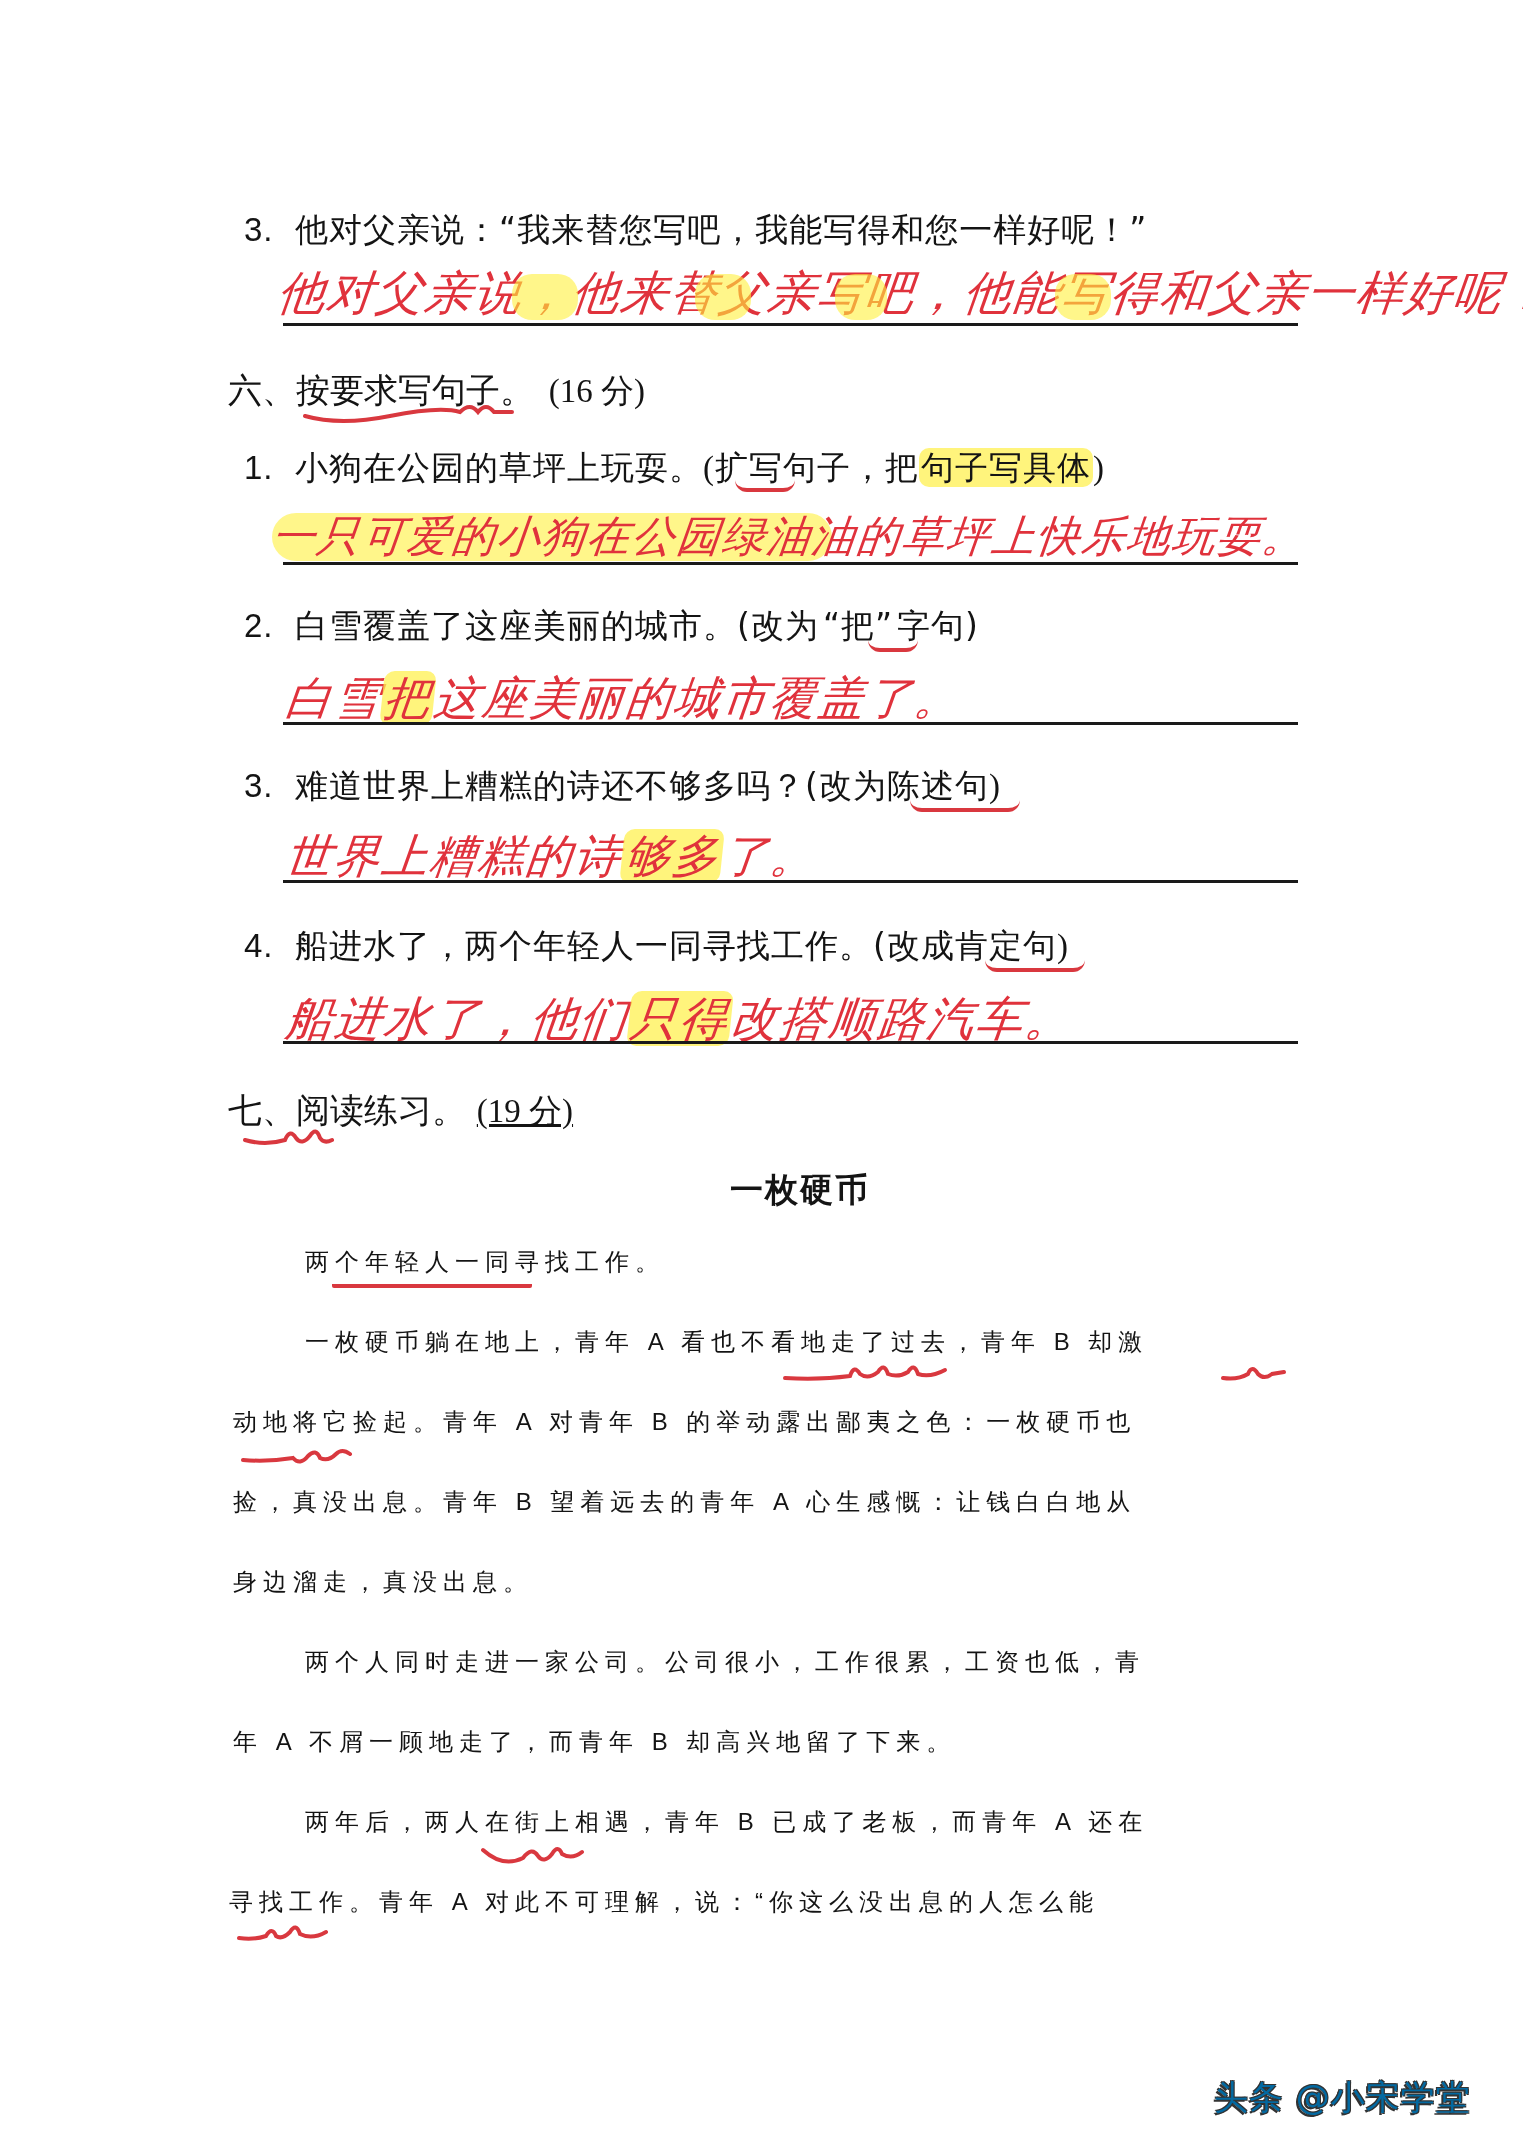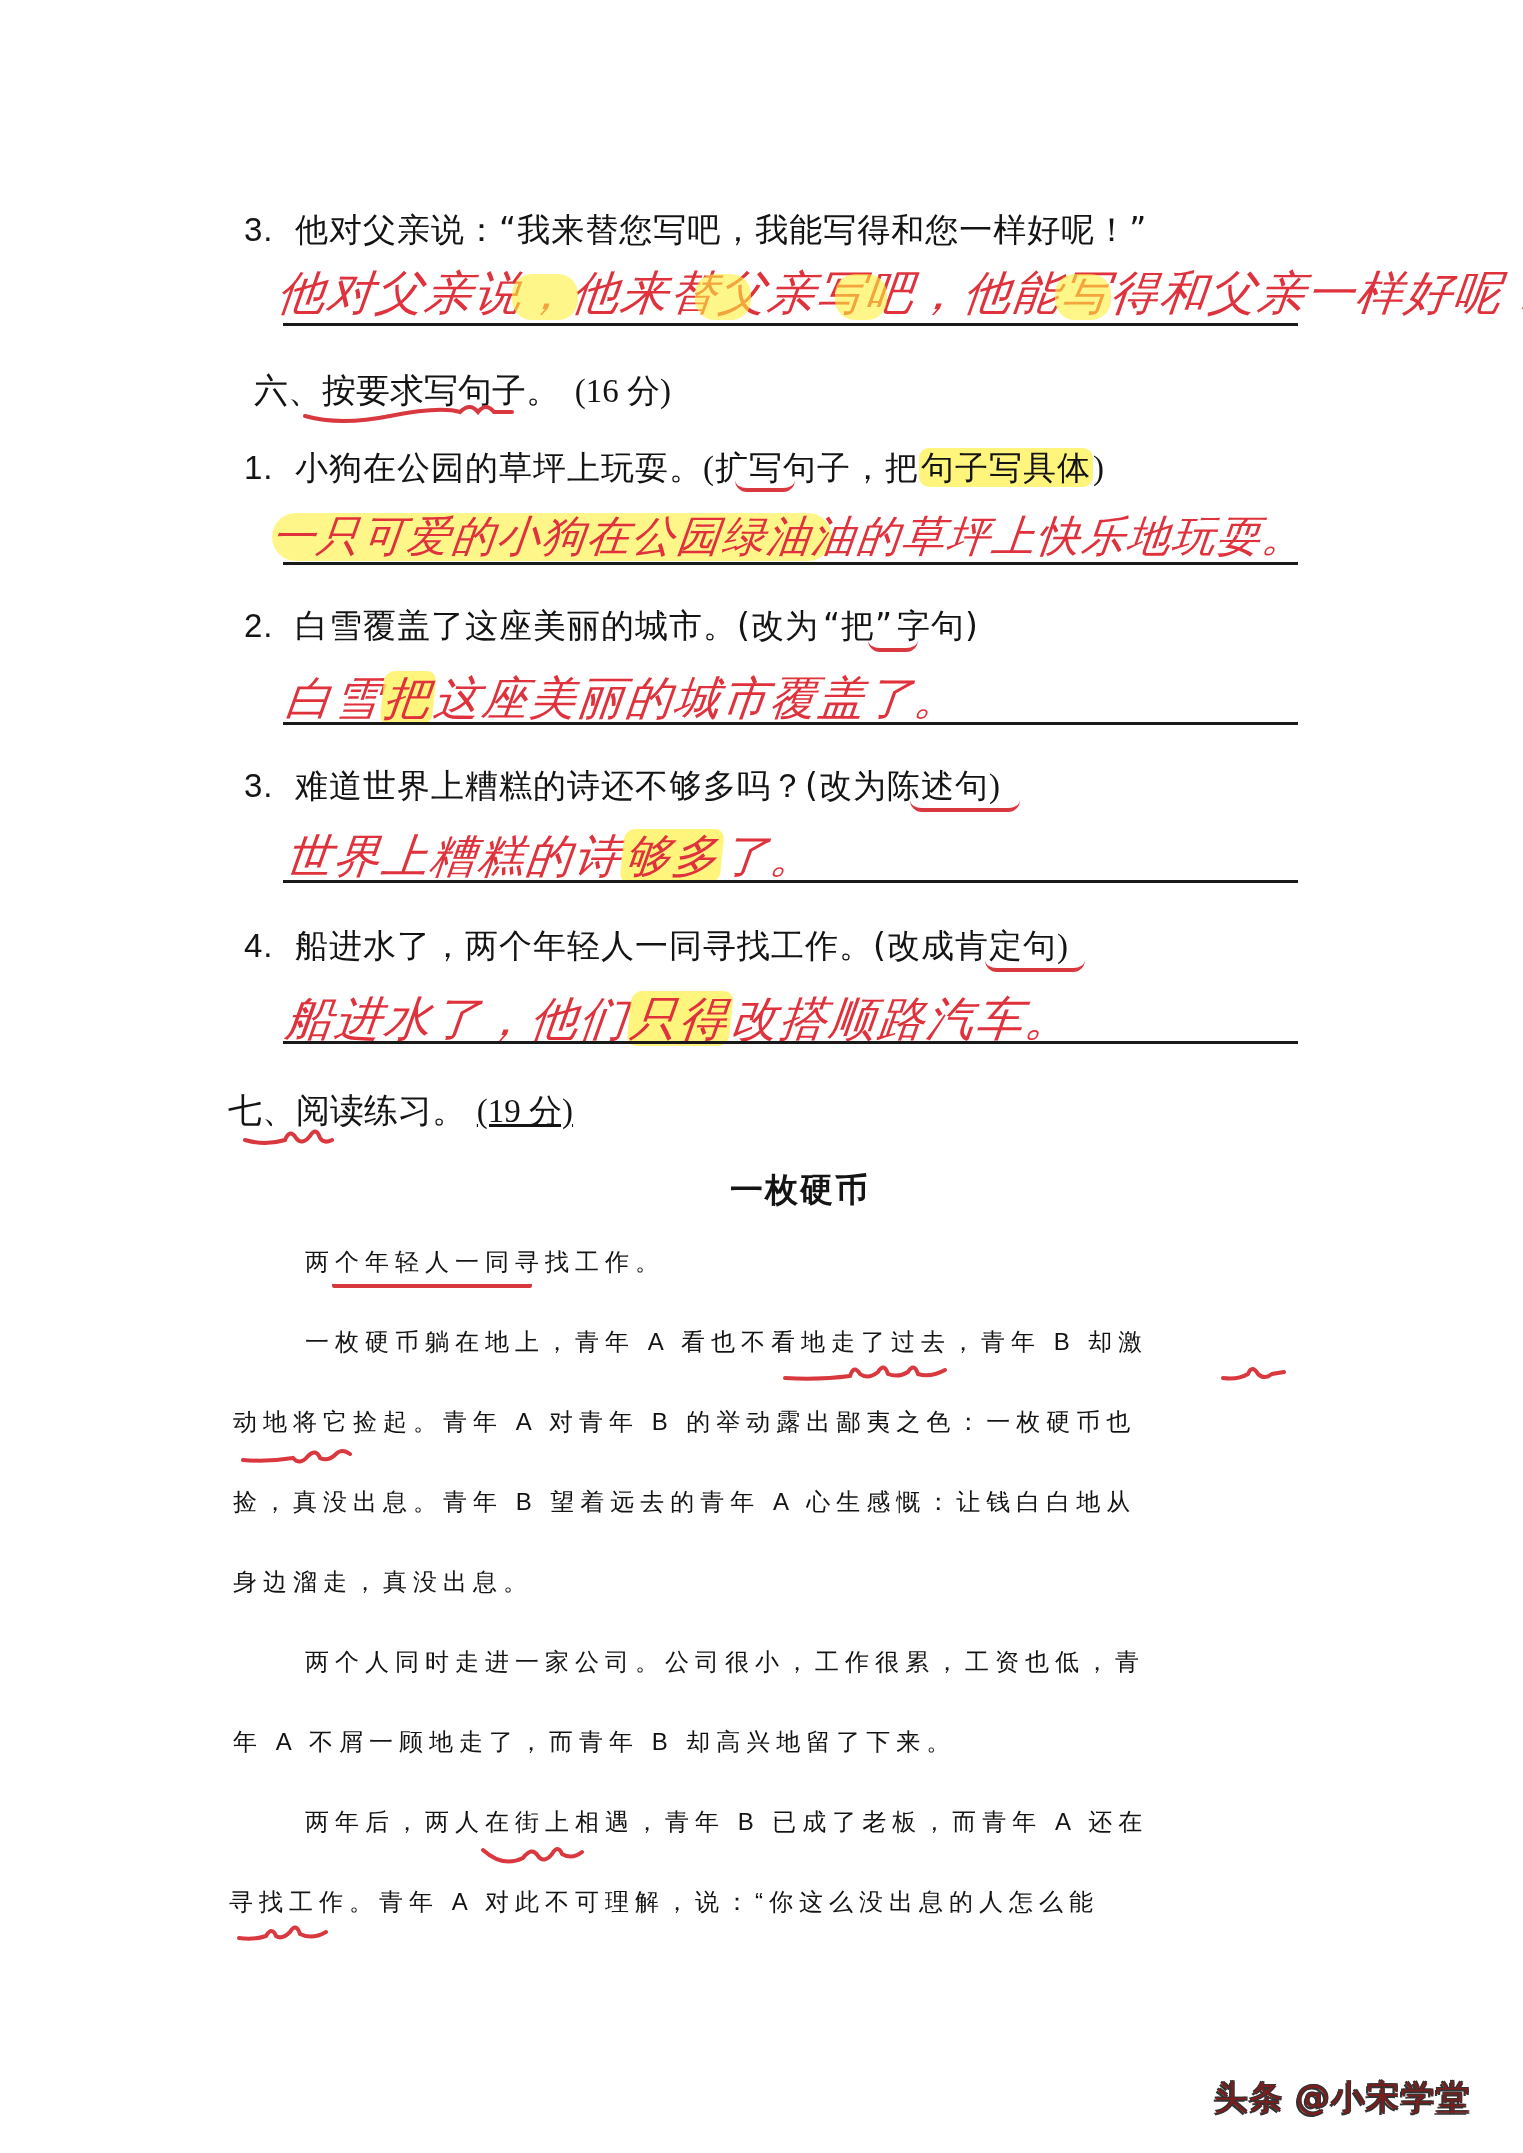--- a/index.html
+++ b/index.html
@@ -11,37 +11,37 @@
   .sec { font-size: 34px; font-weight: normal; }
   .pts { font-family: "Liberation Serif", serif; font-size: 33px; }
   .hand { color: #e0323c; font-size: 46px; font-style: italic; letter-spacing: 2px;
           font-family: "DejaVu Sans", sans-serif; transform: skewX(-6deg); }
   .line { position: absolute; height: 3px; background: #1a1a1a; }
   .hlq { background: rgba(255,240,80,0.75); border-radius: 10px; padding: 0 2px; }
   .red-ul { position: absolute; border-bottom: 4px solid #d9383f; border-radius: 0 0 14px 14px; }
   .wavy { position: absolute; }
   .title { font-size: 33px; font-weight: bold; letter-spacing: 2px; }
   .para { font-family: Liberation Sans, sans-serif; font-size: 24px; letter-spacing: 6px; }
-  .watermark { font-size: 34px; color: #7f1d1d; text-shadow: -2px 2px 0 #333, 1px -1px 0 #333, -1px -1px 0 #333, 1px 1px 0 #333; letter-spacing: 1px; }
+  .watermark { font-size: 34px; color: #0369a1; text-shadow: -2px 2px 0 #333, 1px -1px 0 #333, -1px -1px 0 #333, 1px 1px 0 #333; letter-spacing: 1px; }
 </style>
 </head>
 <body>
 
 <div class="abs q" style="left:228px; top:208px;">
   <span class="qnum">3.</span>
   <span style="margin-left:10px;">他对父亲说：“我来替您写吧，我能写得和您一样好呢！”</span>
 </div>
 <div class="abs hand" style="left:278px; top:262px; font-size:47px;">他对父亲说，他来替父亲写吧，他能写得和父亲一样好呢！</div>
 <div class="abs" style="left:512px; top:274px; width:66px; height:46px; background:rgba(255,240,60,0.6); border-radius:20px;"></div>
 <div class="abs" style="left:695px; top:274px; width:56px; height:46px; background:rgba(255,240,60,0.6); border-radius:20px;"></div>
 <div class="abs" style="left:835px; top:274px; width:52px; height:46px; background:rgba(255,240,60,0.6); border-radius:20px;"></div>
 <div class="abs" style="left:1055px; top:274px; width:56px; height:46px; background:rgba(255,240,60,0.6); border-radius:20px;"></div>
 <div class="line" style="left:283px; top:323px; width:1015px;"></div>
 
-<div class="abs sec" style="left:228px; top:368px;margin-left:26px;">
+<div class="abs sec" style="left:228px; top:368px;">
   <span>六、</span><span>按要求写句子</span><span>。</span>
   <span class="pts" style="margin-left:4px;">(16 分)</span>
 </div>
 <svg class="wavy" style="left:300px; top:398px;" width="220" height="30">
   <path d="M5,18 Q40,28 90,18 T160,14 Q170,4 178,14 Q186,4 194,14 L212,14" stroke="#d9383f" stroke-width="4" fill="none" stroke-linecap="round"></path>
 </svg>
 
 <div class="abs q" style="left:228px; top:446px;">
   <span class="qnum">1.</span>
   <span style="margin-left:10px;">小狗在公园的草坪上玩耍。</span><span class="pts">(</span><span>扩写</span><span>句子，把</span><span class="hlq">句子写具体</span><span class="pts">)</span>

